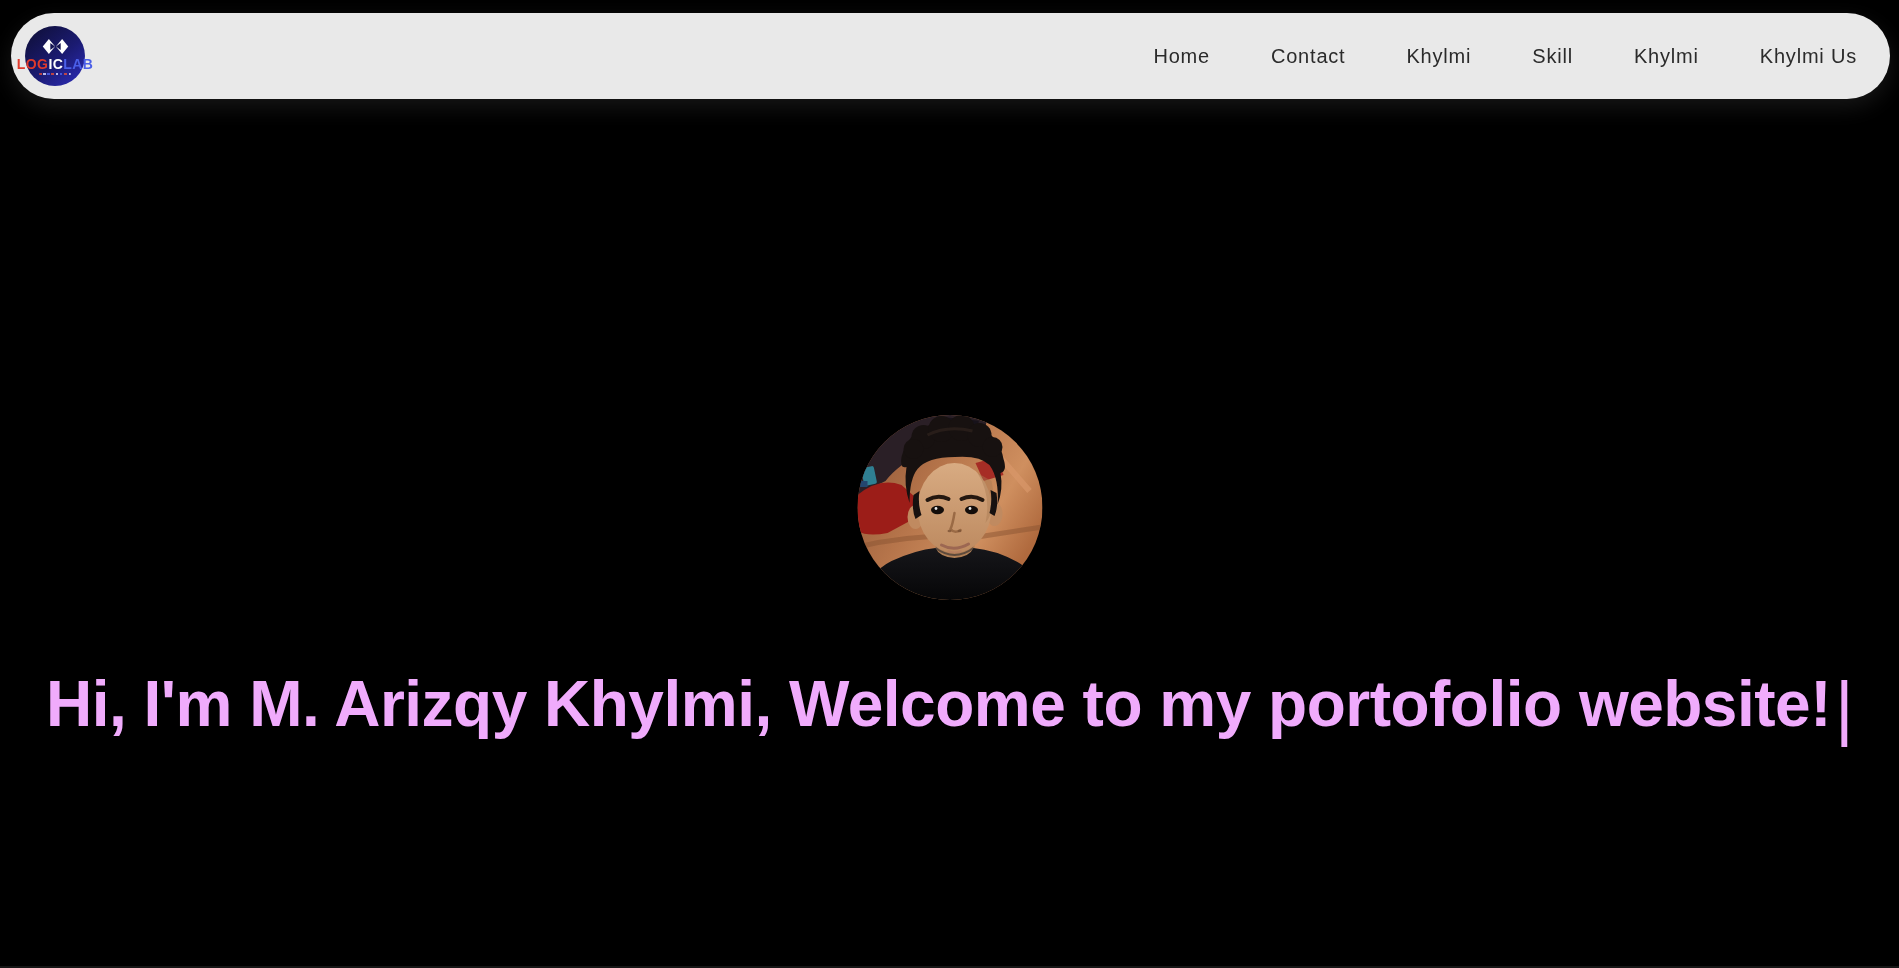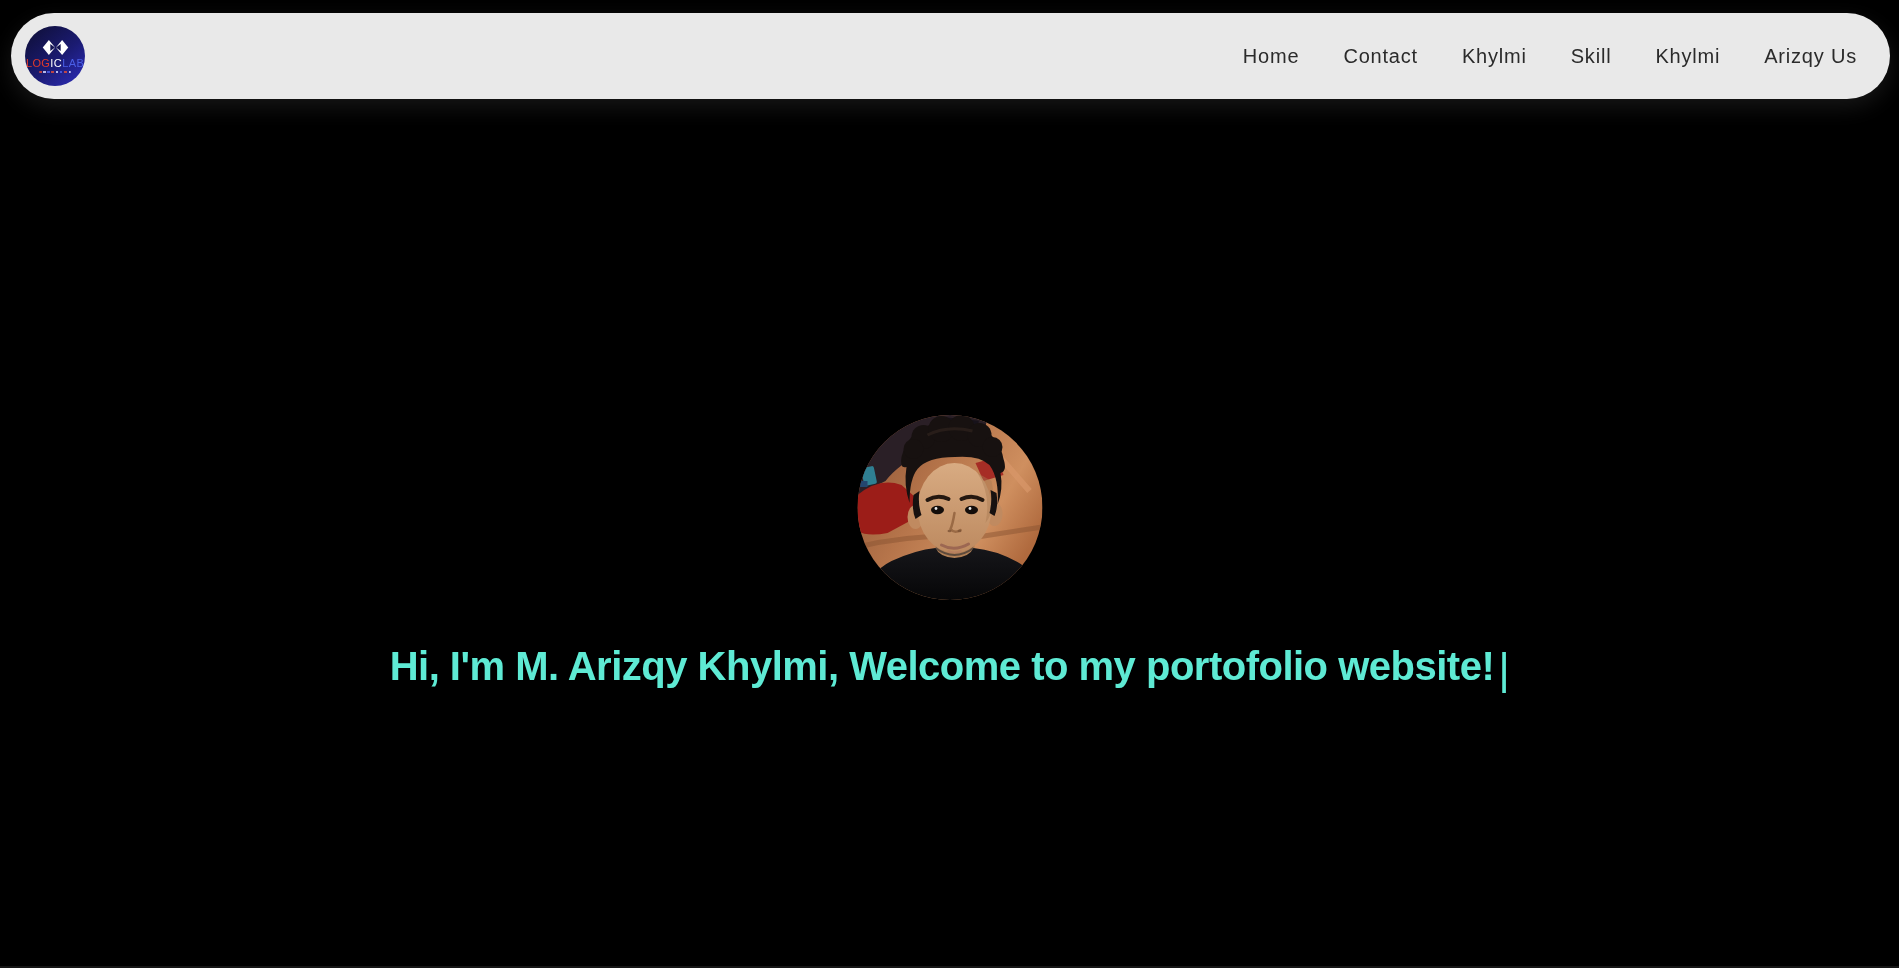--- a/index.html
+++ b/index.html
@@ -31,42 +31,42 @@
     display: flex;
     flex-direction: column;
     align-items: center;
     justify-content: center;
     gap: 2px;
     cursor: pointer;
     flex: 0 0 auto;
   }
   .logo-icon { width: 27px; height: 17px; display: block; }
   .logo-text {
-    font-size: 11px;
-    font-weight: 400;
+    font-size: 14px;
+    font-weight: 700;
     letter-spacing: 0.4px;
     line-height: 1;
     white-space: nowrap;
   }
   .logo-text .lp0 { color: #e03a2c; }
   .logo-text .lp1 { color: #ffffff; }
   .logo-text .lp2 { color: #4a5fe8; }
   .logo-tagline {
     width: 32px; height: 2px;
     border-radius: 1px;
     opacity: 0.85;
     background: repeating-linear-gradient(90deg,
       #d84a3a 0 3px, rgba(0,0,0,0) 3px 4.5px,
       #cfd4ff 4.5px 7px, rgba(0,0,0,0) 7px 8.5px,
       #4a5fe8 8.5px 11px, rgba(0,0,0,0) 11px 12.5px);
   }
   .nav {
     display: flex;
     align-items: flex-end;
-    gap: 44px;
+    gap: 61px;
     padding-right: 33px;
   }
   .nav-item {
     font-size: 20px;
     letter-spacing: 0.8px;
     color: #2b2b2b;
     text-decoration: none;
     cursor: pointer;
     white-space: nowrap;
   }
@@ -79,30 +79,30 @@
     transform: translateX(-50%);
     width: 185px; height: 185px;
     border-radius: 50%;
     overflow: hidden;
     background: #000;
   }
   .avatar svg { display: block; width: 100%; height: 100%; }
 
   .heading {
     position: absolute;
-    top: 628px;
+    top: 666px;
     left: 0;
     width: 100%;
     margin: 0;
     text-align: center;
-    font-size: 40px;
+    font-size: 64px;
     line-height: 76px;
     font-weight: 700;
     letter-spacing: -0.5px;
-    color: #5eead4;
+    color: #f0abfc;
     white-space: nowrap;
   }
   .caret {
     font-weight: 300;
     font-size: 1.12em;
     vertical-align: -0.08em;
     margin-left: 4px;
     animation: blink 1s step-end infinite;
   }
   @keyframes blink { 50% { opacity: 0; } }
@@ -131,21 +131,21 @@
       <div class="logo-text"><span class="lp0">LOG</span><span class="lp1">IC</span><span class="lp2">LAB</span></div>
       <div class="logo-tagline"></div>
     </div>
 
     <nav class="nav">
       <a class="nav-item">Home</a>
       <a class="nav-item">Contact</a>
       <a class="nav-item">Khylmi</a>
       <a class="nav-item">Skill</a>
       <a class="nav-item">Khylmi</a>
-      <a class="nav-item">Arizqy Us</a>
+      <a class="nav-item">Khylmi Us</a>
     </nav>
 
   </header>
 
   <main>
 
     <div class="avatar" role="img" aria-label="Circular portrait photo of a young man with short dark hair wearing a black t-shirt, in front of an orange leather sofa with a red cushion">
       <svg viewBox="0 0 185 185" xmlns="http://www.w3.org/2000/svg">
         <defs>
           <linearGradient id="couchGrad" x1="0" y1="0" x2="1" y2="0.6">

